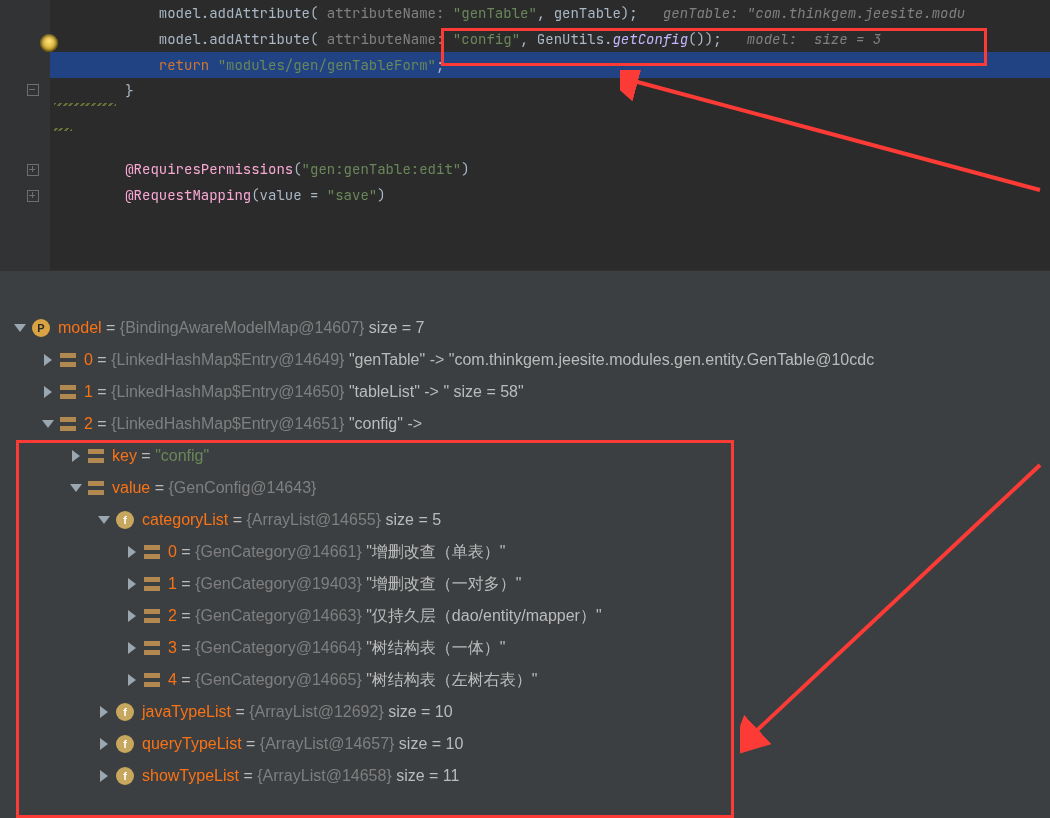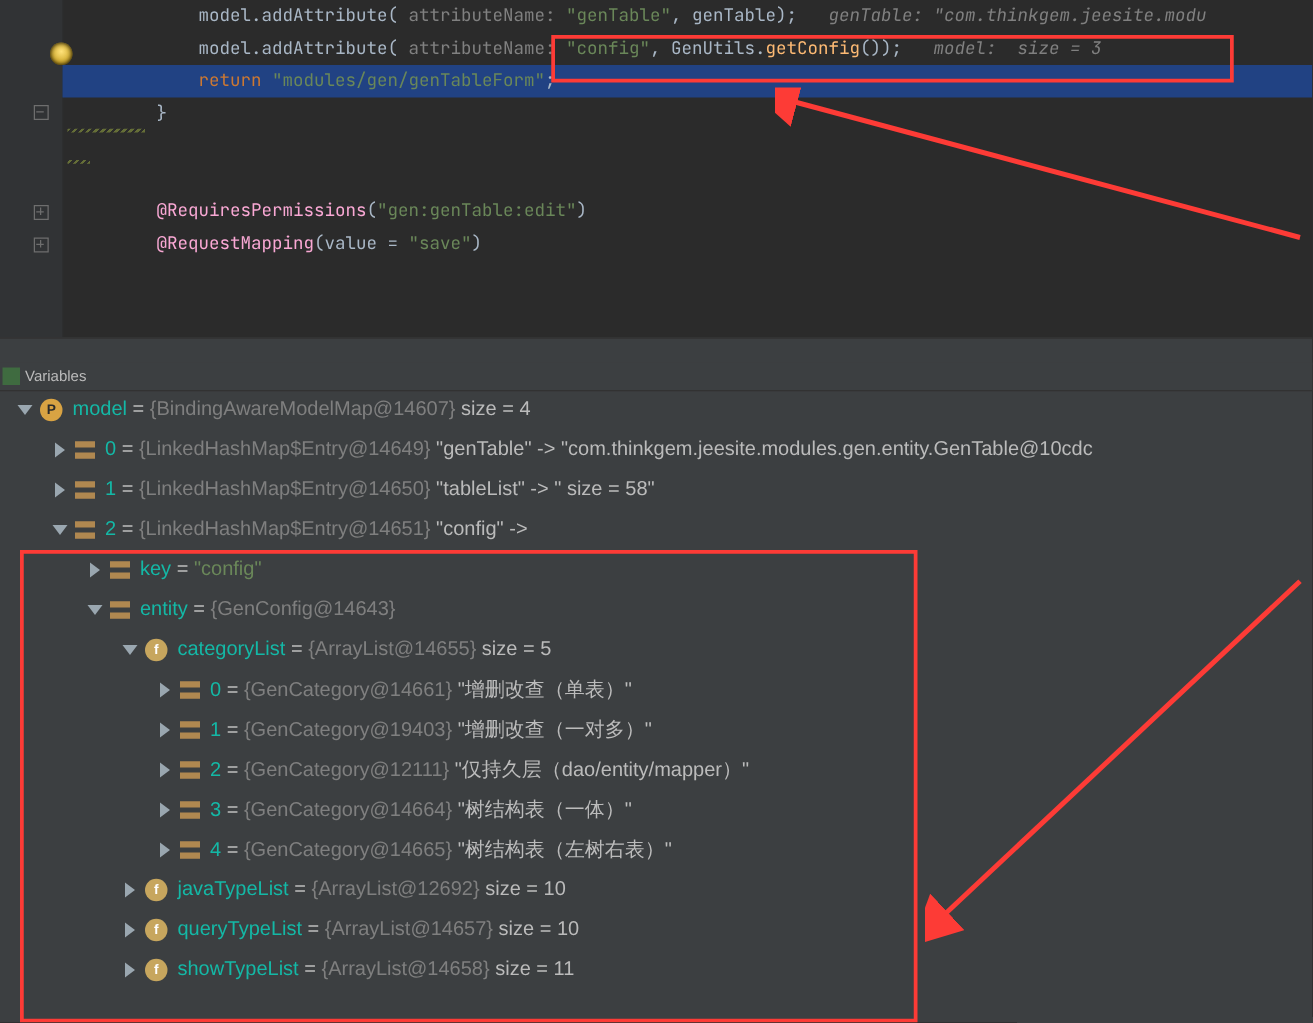--- a/index.html
+++ b/index.html
@@ -13,21 +13,21 @@
   .fold-ico::before{content:"";position:absolute;left:1px;top:4px;width:6px;height:1px;background:#6e6e6e}
   .fold-ico.open::after{content:"";position:absolute;left:4px;top:1px;width:1px;height:6px;background:#6e6e6e}
   .bulb{position:absolute;left:40px;width:18px;height:18px;border-radius:50%;background:radial-gradient(circle at 50% 40%,#ffe27a,#b58900);box-shadow:0 0 4px #000 inset}
 
   .code{position:absolute;left:50px;right:0;top:0;height:100%;line-height:26px;white-space:pre}
   .row{height:26px;padding-left:8px}
   .row.sel{background:#214283}
   .c-kw{color:#cc7832}
   .c-str{color:#6a8759}
   .c-param{color:#808080}
-  .c-fn{color:#fdba74;}
+  .c-fn{color:#c4b5fd;font-style:italic}
   .c-ann{color:#f9a8d4}
   .c-id{color:#a9b7c6}
   .c-com{color:#808080;font-style:italic}
 
   .squiggle{position:absolute;left:50px;height:3px;background:repeating-linear-gradient(-45deg,#656e37 0 2px,transparent 2px 4px)}
 
   .redbox-editor{position:absolute;border:3px solid #fd3b36;pointer-events:none}
   .arrow{position:absolute;pointer-events:none}
 
   
@@ -41,21 +41,21 @@
   .trow{height:32px;display:flex;align-items:center;font-family:"Segoe UI",sans-serif;font-size:16px}
   .twist{width:12px;height:12px;margin-right:6px;flex:0 0 12px;display:inline-block;position:relative}
   .twist.right::before{content:"";position:absolute;left:2px;top:0;border-top:6px solid transparent;border-bottom:6px solid transparent;border-left:8px solid #9aa7b0}
   .twist.down::before{content:"";position:absolute;left:0;top:2px;border-left:6px solid transparent;border-right:6px solid transparent;border-top:8px solid #9aa7b0}
   .badge{width:18px;height:18px;border-radius:50%;display:inline-flex;align-items:center;justify-content:center;font-size:11px;font-weight:bold;margin-right:8px;flex:0 0 18px}
   .badge.p{background:#d9a343;color:#2b2b2b}
   .badge.f{background:#c7a65e;color:#fff}
   .eqico{width:16px;height:14px;margin-right:8px;flex:0 0 16px;display:inline-block;position:relative}
   .eqico::before,.eqico::after{content:"";position:absolute;left:0;width:16px;height:5px;background:#b08850}
   .eqico::before{top:0}.eqico::after{bottom:0}
-  .t-key{color:#14b8a6}
+  .t-key{color:#f97316}
   .t-op{color:#bbbbbb}
   .t-cls{color:#7f7f7f}
   .t-val{color:#bbbbbb}
   .t-str{color:#6a8759}
   .pad{display:inline-block;flex:0 0 auto}
 
   .redbox-tree{position:absolute;border:3px solid #fd3b36;pointer-events:none}
 </style>
 </head>
 <body>
@@ -82,30 +82,26 @@
       <path d="M0,0 L10,5 L0,10 z" fill="#fd3b36"></path>
           </marker>
         </defs>
     <line x1="420" y1="120" x2="10" y2="10" stroke="#fd3b36" stroke-width="4" marker-end="url(#ah1)"></line>
   </svg>
 </div>
 
 <div class="split"></div>
 
 <div class="vars">
-  <div class="vars-header">
-    <span class="ico"></span>
-    <span>Variables</span>
-  </div>
   <div class="tree" id="tree">
         <div class="trow">
           <span class="pad" style="width: 14px;"></span>
           <span class="twist down"></span>
           <span class="badge p">P</span>
-          <span><span class="t-key">model</span><span class="t-op"> = </span><span class="t-cls">{BindingAwareModelMap@14607}</span><span class="t-val">  size = 4</span></span>
+          <span><span class="t-key">model</span><span class="t-op"> = </span><span class="t-cls">{BindingAwareModelMap@14607}</span><span class="t-val">  size = 7</span></span>
         </div>
         <div class="trow">
           <span class="pad" style="width: 42px;"></span>
           <span class="twist right"></span>
           <span class="eqico"></span>
           <span><span class="t-key">0</span><span class="t-op"> = </span><span class="t-cls">{LinkedHashMap$Entry@14649}</span><span class="t-val"> "genTable" -&gt; "com.thinkgem.jeesite.modules.gen.entity.GenTable@10cdc</span></span>
         </div>
         <div class="trow">
           <span class="pad" style="width: 42px;"></span>
           <span class="twist right"></span>
@@ -121,21 +117,21 @@
         <div class="trow">
           <span class="pad" style="width: 70px;"></span>
           <span class="twist right"></span>
           <span class="eqico"></span>
           <span><span class="t-key">key</span><span class="t-op"> = </span><span class="t-str">"config"</span></span>
         </div>
         <div class="trow">
           <span class="pad" style="width: 70px;"></span>
           <span class="twist down"></span>
           <span class="eqico"></span>
-          <span><span class="t-key">entity</span><span class="t-op"> = </span><span class="t-cls">{GenConfig@14643}</span></span>
+          <span><span class="t-key">value</span><span class="t-op"> = </span><span class="t-cls">{GenConfig@14643}</span></span>
         </div>
         <div class="trow">
           <span class="pad" style="width: 98px;"></span>
           <span class="twist down"></span>
           <span class="badge f">f</span>
           <span><span class="t-key">categoryList</span><span class="t-op"> = </span><span class="t-cls">{ArrayList@14655}</span><span class="t-val">  size = 5</span></span>
         </div>
         <div class="trow">
           <span class="pad" style="width: 126px;"></span>
           <span class="twist right"></span>
@@ -145,21 +141,21 @@
         <div class="trow">
           <span class="pad" style="width: 126px;"></span>
           <span class="twist right"></span>
           <span class="eqico"></span>
           <span><span class="t-key">1</span><span class="t-op"> = </span><span class="t-cls">{GenCategory@19403}</span><span class="t-val"> "增删改查（一对多）"</span></span>
         </div>
         <div class="trow">
           <span class="pad" style="width: 126px;"></span>
           <span class="twist right"></span>
           <span class="eqico"></span>
-          <span><span class="t-key">2</span><span class="t-op"> = </span><span class="t-cls">{GenCategory@12111}</span><span class="t-val"> "仅持久层（dao/entity/mapper）"</span></span>
+          <span><span class="t-key">2</span><span class="t-op"> = </span><span class="t-cls">{GenCategory@14663}</span><span class="t-val"> "仅持久层（dao/entity/mapper）"</span></span>
         </div>
         <div class="trow">
           <span class="pad" style="width: 126px;"></span>
           <span class="twist right"></span>
           <span class="eqico"></span>
           <span><span class="t-key">3</span><span class="t-op"> = </span><span class="t-cls">{GenCategory@14664}</span><span class="t-val"> "树结构表（一体）"</span></span>
         </div>
         <div class="trow">
           <span class="pad" style="width: 126px;"></span>
           <span class="twist right"></span>

